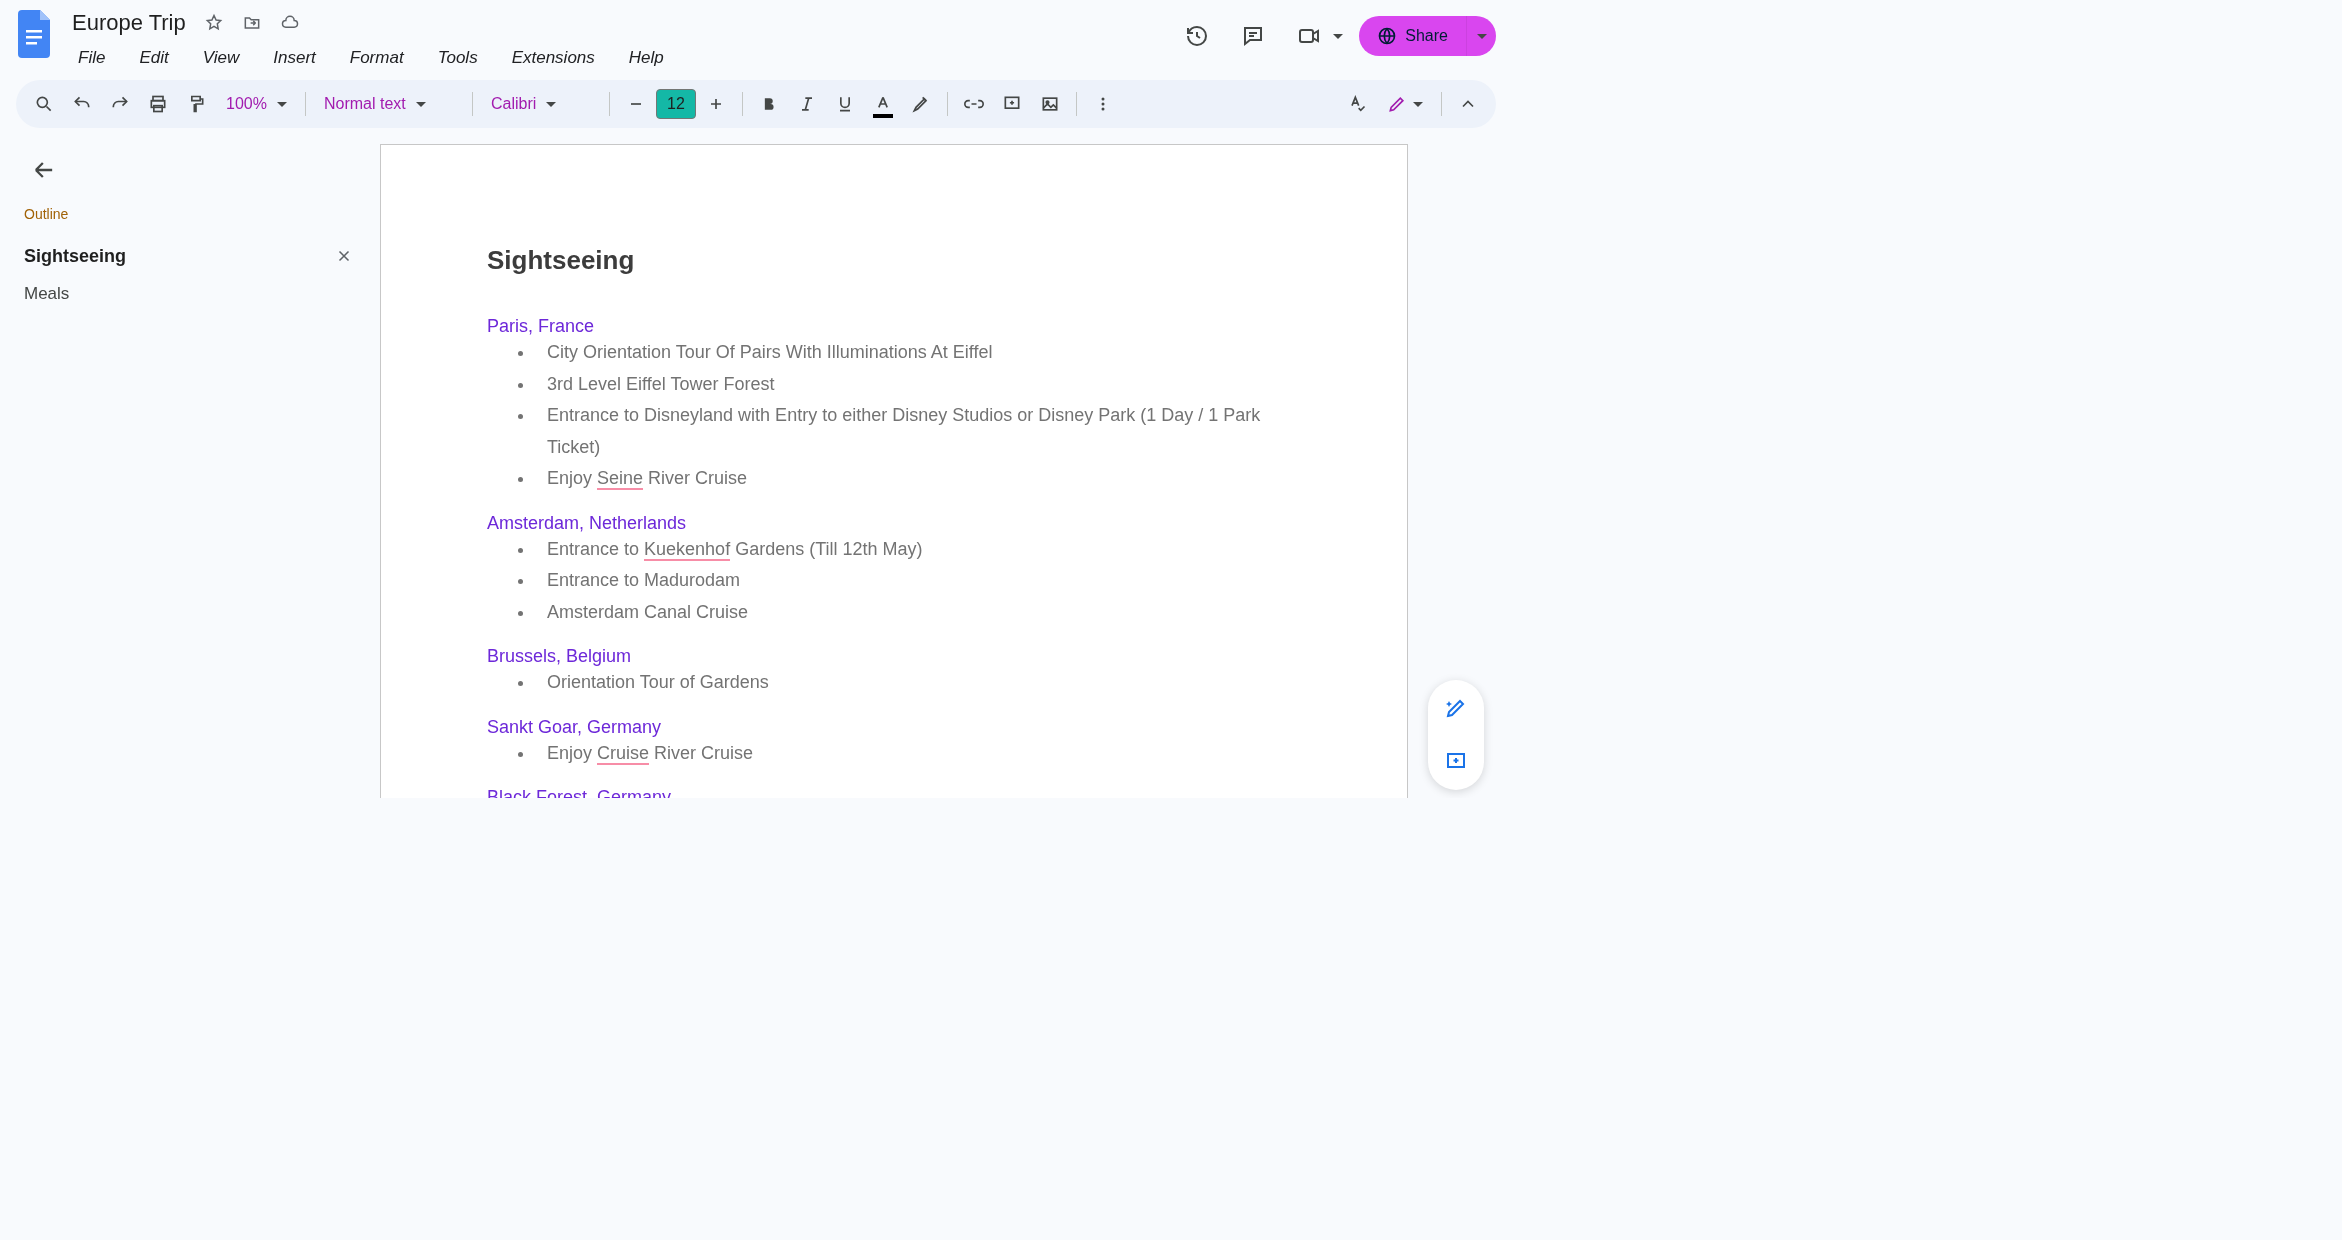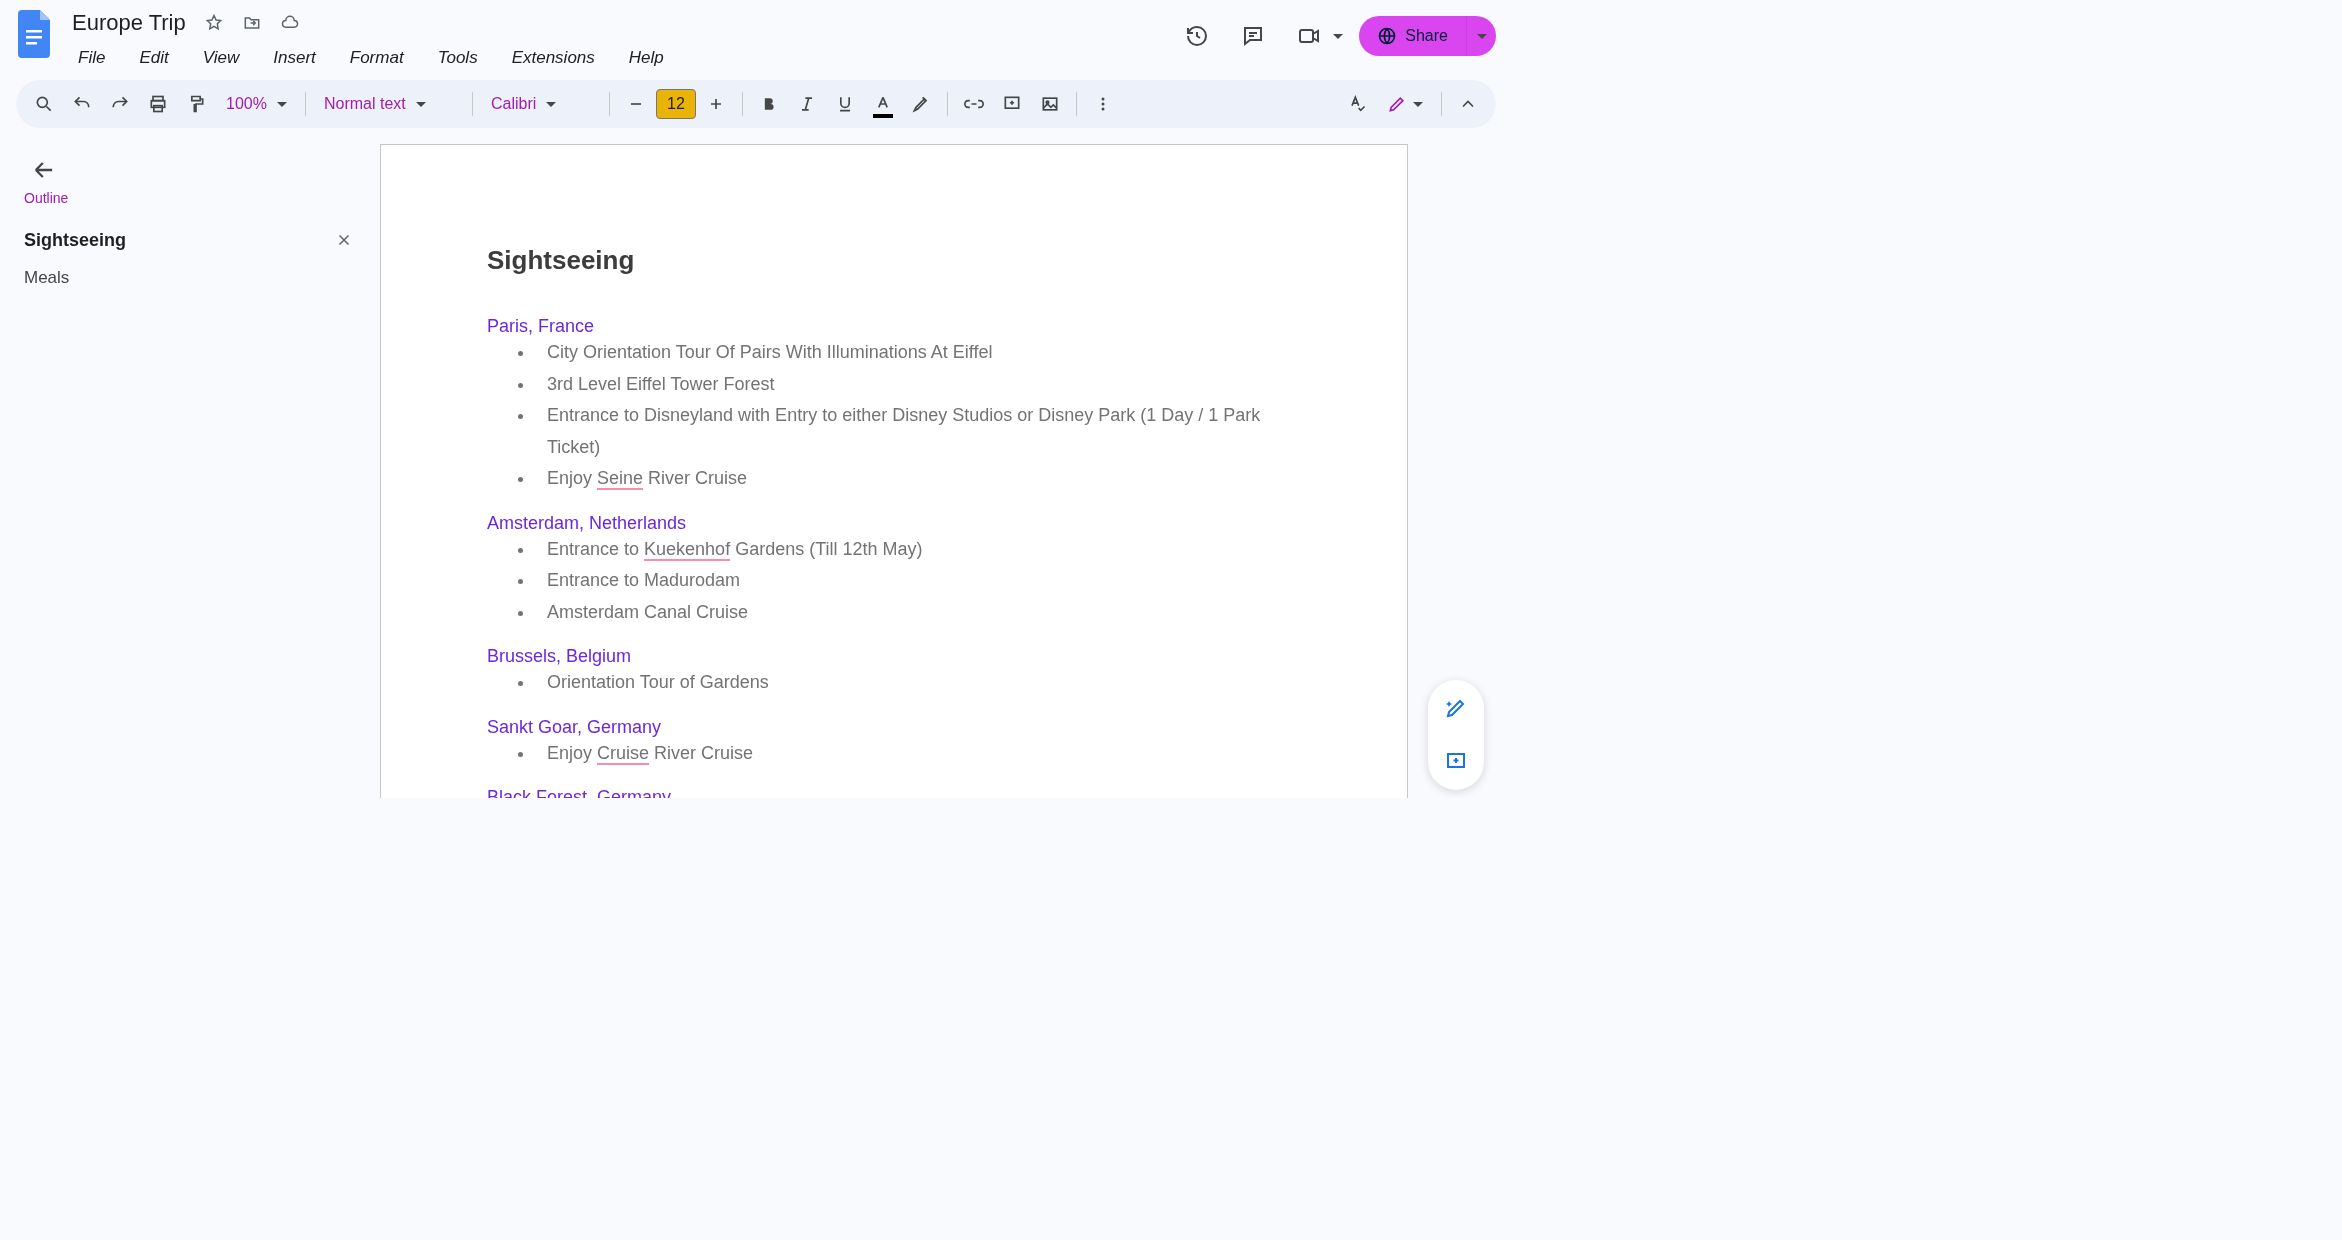--- a/index.html
+++ b/index.html
@@ -147,21 +147,21 @@
 .fontsize-box {
   width: 40px;
   height: 30px;
   border: 1px solid #747775;
   border-radius: 4px;
   display: flex;
   align-items: center;
   justify-content: center;
   font-size: 16px;
   color: #1f1f1f;
-  background: #eab308;
+  background: #14b8a6;
 }
 .text-color-underline {
   position: absolute;
   bottom: 4px;
   left: 8px;
   right: 8px;
   height: 4px;
   background: #000;
 }
 .tb-spacer { flex: 1; }
@@ -179,22 +179,22 @@
   height: 40px;
   display: flex;
   align-items: center;
   justify-content: center;
   cursor: pointer;
   color: #444746;
 }
 .back-btn svg { width: 28px; height: 28px; stroke: currentColor; fill: none; stroke-width: 2; }
 .outline-title {
   font-size: 14px;
-  color: #a21caf;
-  margin-top: 0;
+  color: #a16207;
+  margin-top: 16px;
   margin-bottom: 14px;
   font-weight: 500;
 }
 .outline-item {
   display: flex;
   align-items: center;
   justify-content: space-between;
   padding: 8px 0;
   cursor: pointer;
 }

